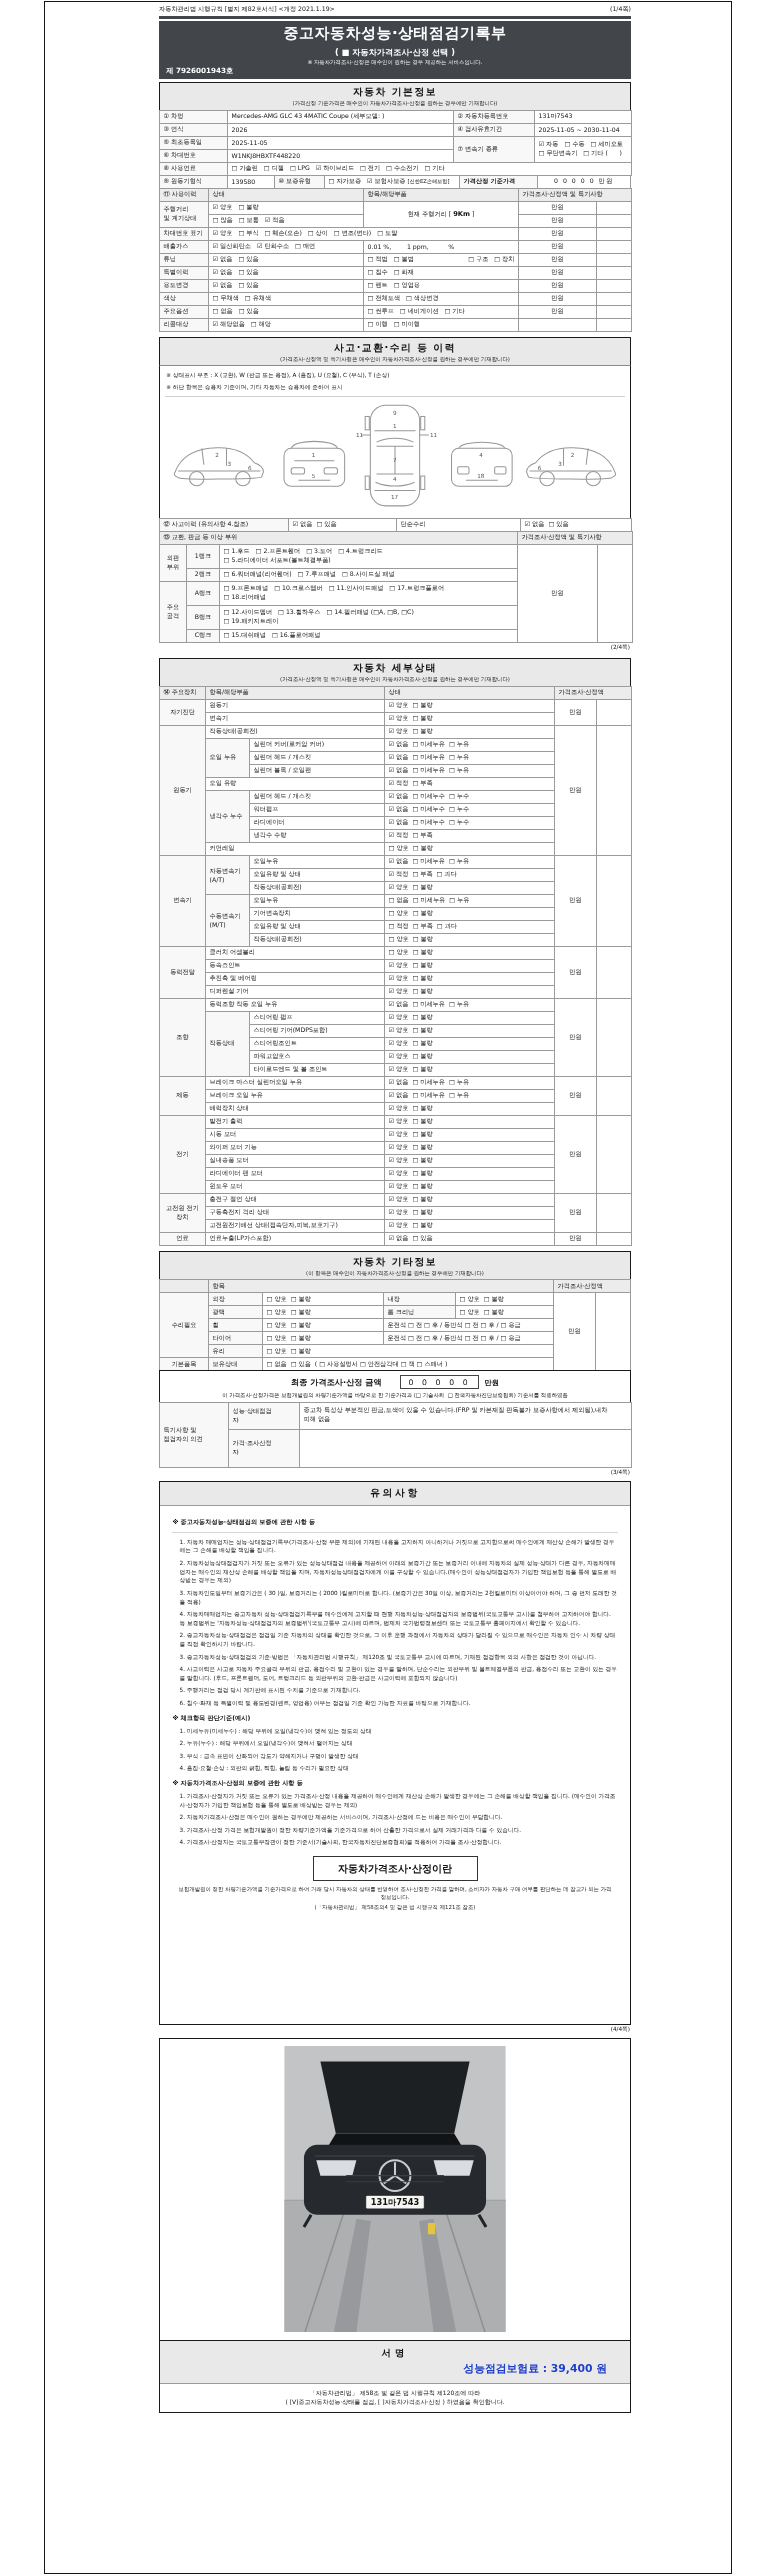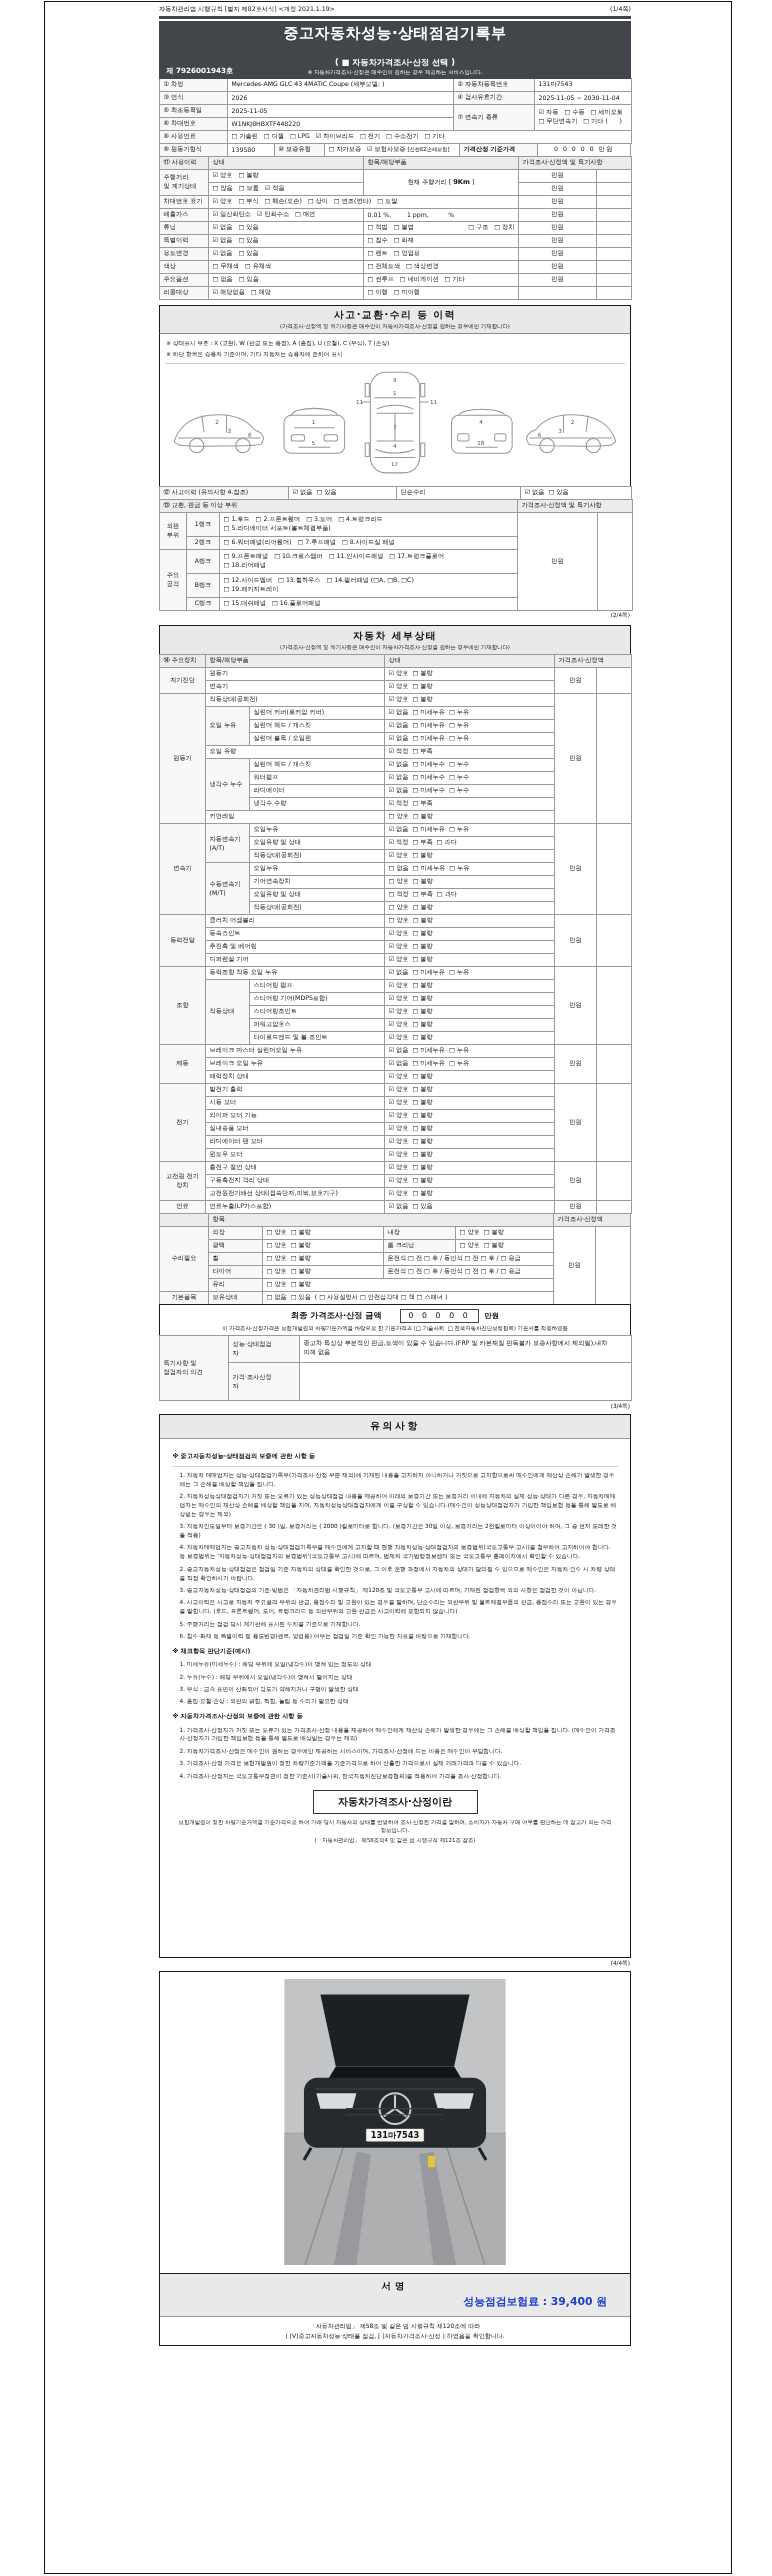--- a/index.html
+++ b/index.html
@@ -5,21 +5,21 @@
   *{box-sizing:border-box;}
   body{margin:0;width:773px;height:2576px;overflow:hidden;background:#fff;color:#111;
        font-family:"DejaVu Sans","Liberation Sans",sans-serif;position:relative;}
   .frame{position:absolute;left:44px;top:1px;width:688px;height:2573px;border:1px solid #151515;background:#fff;}
   .col{width:472px;margin-left:114px;}
   .topline{display:flex;justify-content:space-between;font-size:6.2px;padding-top:3.1px;}
   
   .band{margin-top:1.5px;height:63px;background:#42464b;color:#fff;text-align:center;position:relative;}
   .band .wline{position:absolute;top:3.6px;left:0;right:0;height:2.1px;background:#fff;}
   .band h1{margin:0;padding-top:8.8px;font-size:15px;font-weight:bold;letter-spacing:0.5px;}
-  .band .sub{font-size:8.2px;margin-top:14px;font-weight:bold;}
+  .band .sub{font-size:8.2px;margin-top:4px;font-weight:bold;}
   .band .note{font-size:5.4px;margin-top:1px;color:#f0f0f0;}
   .docno{position:absolute;left:7.2px;bottom:2.6px;font-size:7.2px;font-weight:bold;}
   
   .sech{border:1px solid #1a1a1a;border-bottom:0.5px solid #8a8a8a;background:#e9e9e9;text-align:center;padding:3.6px 0 2.6px;margin-top:5.2px;}
   .sech h2{margin:0;font-size:9.8px;letter-spacing:1.5px;}
   .sech p{margin:1px 0 0;font-size:5.4px;color:#222;}
   
   table{border-collapse:collapse;table-layout:fixed;width:472px;border:1px solid #1a1a1a;}
   table.mid{margin-top:-1px;}
   td,th{border:0.5px solid #9b9b9b;font-size:6.2px;padding:1px 3.6px;height:13px;vertical-align:middle;overflow:hidden;}
@@ -71,20 +71,24 @@
   </div>
 
   <div class="band">
     <div class="wline"></div>
     <h1>중고자동차성능·상태점검기록부</h1>
     <div class="sub">( ■ 자동차가격조사·산정 선택 )</div>
     <div class="note">※ 자동차가격조사·산정은 매수인이 원하는 경우 제공하는 서비스입니다.</div>
     <div class="docno">제 7926001943호</div>
   </div>
 
+  <div class="sech" style="margin-top:3.1px">
+    <h2>자동차 기본정보</h2>
+    <p>(가격산정 기준가격은 매수인이 자동차가격조사·산정을 원하는 경우에만 기재합니다)</p>
+  </div>
   <table class="mid">
     <colgroup>
           <col style="width:68px">
           <col style="width:226px">
           <col style="width:81px">
           <col style="width:97px">
         </colgroup>
     <tbody>
           <tr>
             <td class="lab">① 차명</td>
@@ -571,20 +575,24 @@
           <tr>
             <td class="lab ctr st" rowspan="1">연료</td>
             <td class="" colspan="2">연료누출(LP가스포함)</td>
             <td class="st">☑ 없음  □ 있음</td>
             <td class="pw" rowspan="1">만원</td>
             <td class="" rowspan="1"></td>
           </tr>
         </tbody>
   </table>
 
+  <div class="sech">
+    <h2>자동차 기타정보</h2>
+    <p>(이 항목은 매수인이 자동차가격조사·산정을 원하는 경우에만 기재합니다)</p>
+  </div>
   <table class="mid">
     <colgroup>
           <col style="width:49px">
           <col style="width:54px">
           <col style="width:121px">
           <col style="width:72px">
           <col style="width:98px">
           <col style="width:42px">
           <col style="width:35px">
         </colgroup>

